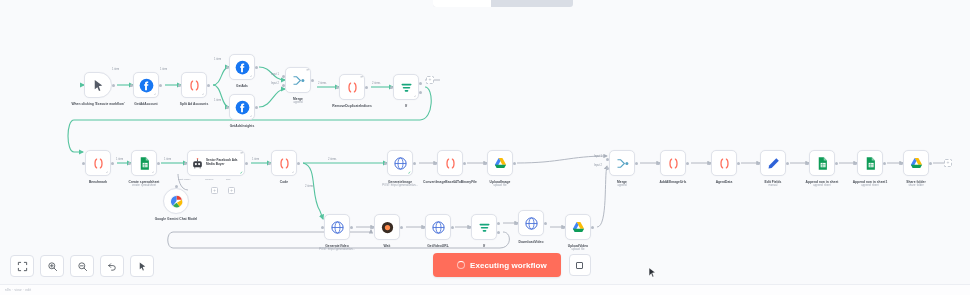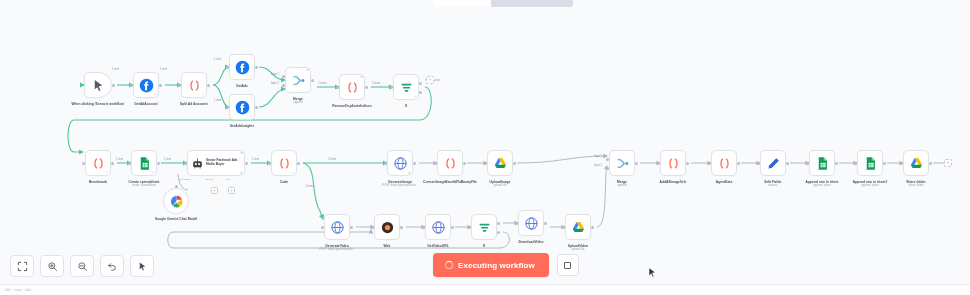--- a/index.html
+++ b/index.html
@@ -87,21 +87,21 @@
   #toolbar { position:absolute; left:10px; bottom:18px; display:flex; gap:6px; }
   .tbtn {
     width:24px; height:22px; background:#fff; border:1px solid #dfe2ea; border-radius:4px;
     display:flex; align-items:center; justify-content:center; cursor:pointer;
   }
   .tbtn svg { width:11px; height:11px; }
 
   
   #execbar { position:absolute; left:433px; bottom:18px; display:flex; gap:8px; align-items:center; }
   #execbtn {
-    height:24px; padding:0 14px 0 12px;
+    height:24px; padding:0 14px 0 24px;
     background:#ff6d5a; color:#fff; border:none; border-radius:4px;
     font-size:8px; font-weight:600; display:flex; align-items:center; gap:5px;
     cursor:pointer; letter-spacing:.1px;
     box-shadow:0 1px 2px rgba(0,0,0,.08);
   }
   #execbtn .spin {
     width:8px; height:8px; border:1.4px solid rgba(255,255,255,.55);
     border-top-color:#fff; border-radius:50%;
   }
   #stopbtn {

